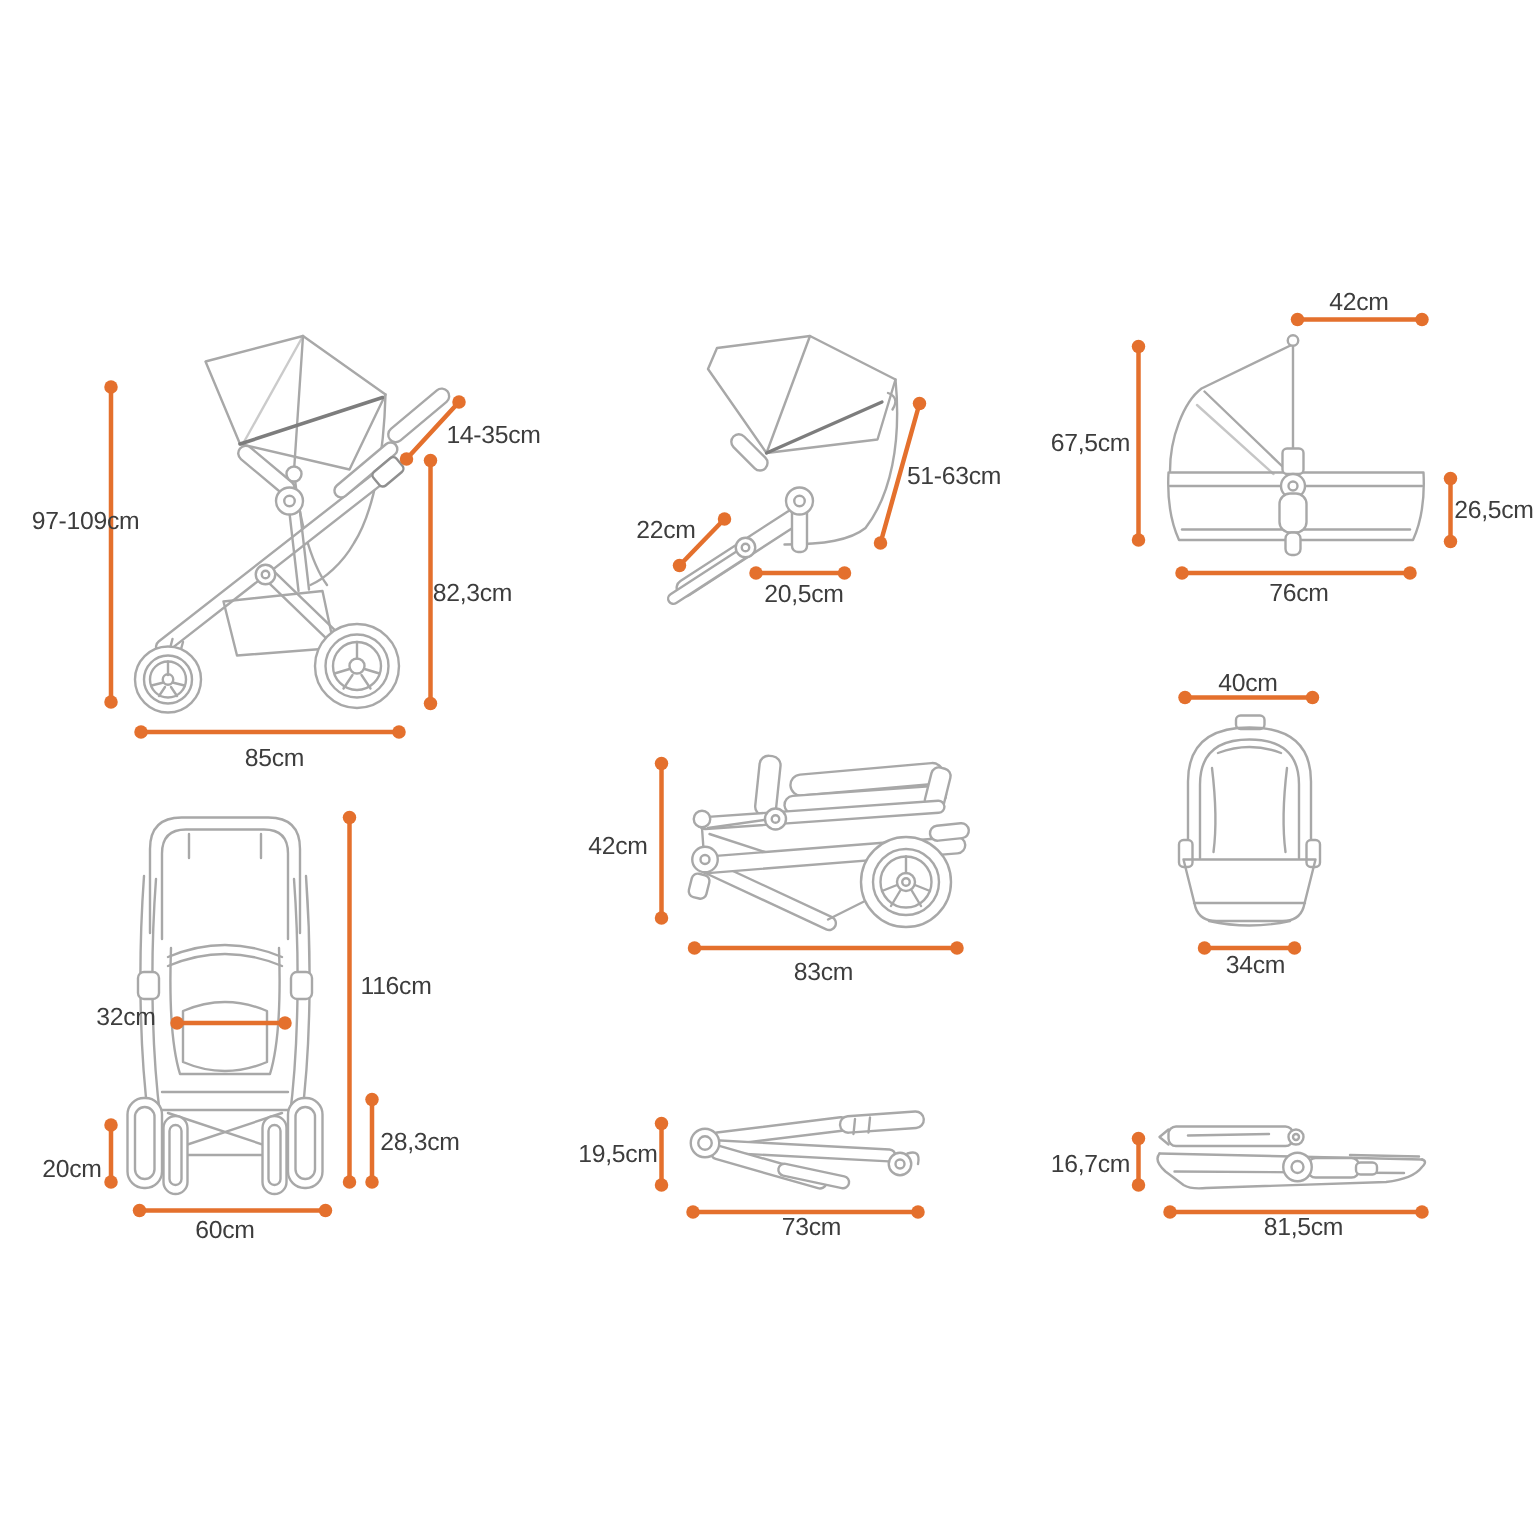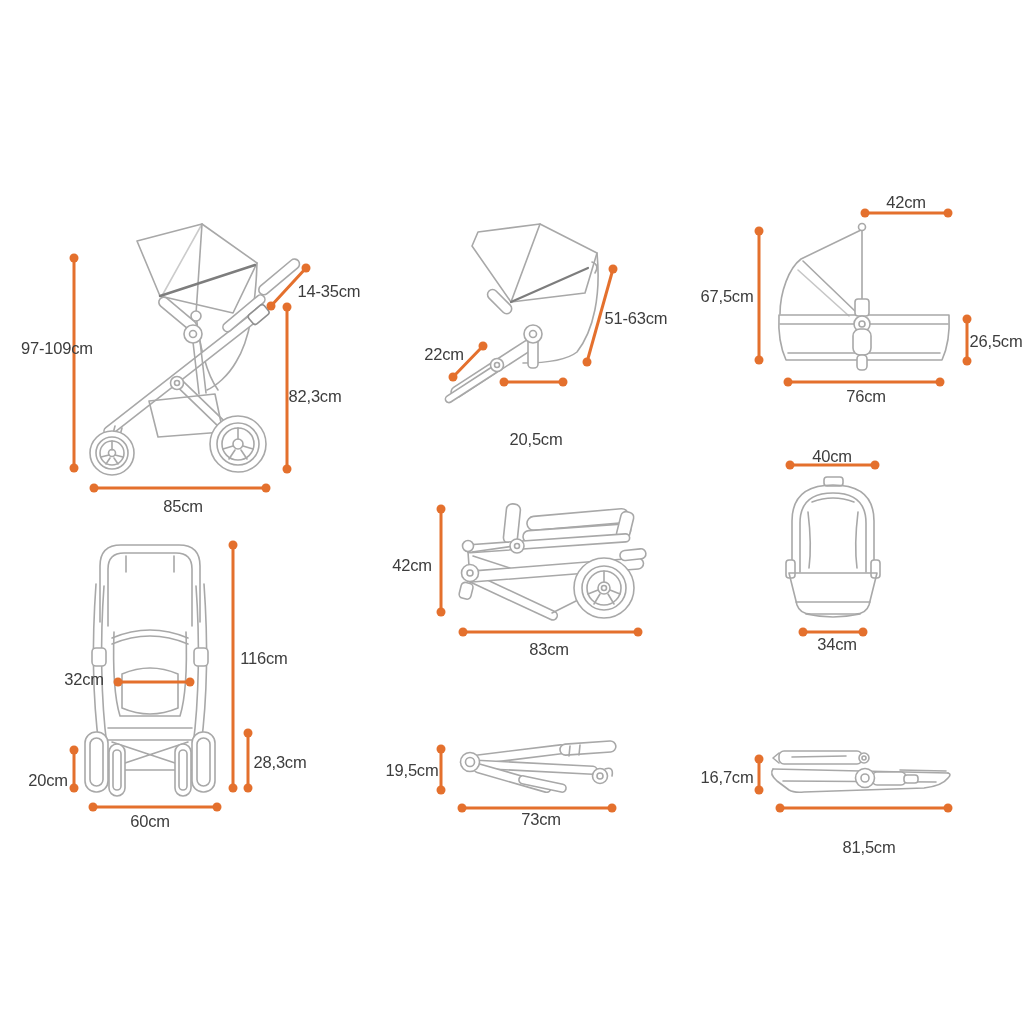--- a/index.html
+++ b/index.html
@@ -319,21 +319,21 @@
     </g>
   </svg>
 
   <div class="dim-label" style="left:37px;  top:348px;padding-left:40px;">97-109cm</div>
   <div class="dim-label" style="left:329px; top:291px;">14-35cm</div>
   <div class="dim-label" style="left:315px; top:396px;">82,3cm</div>
   <div class="dim-label" style="left:183px; top:506px;">85cm</div>
 
   <div class="dim-label" style="left:444px; top:354px;text-align:right;">22cm</div>
   <div class="dim-label" style="left:636px; top:318px;">51-63cm</div>
-  <div class="dim-label" style="left:536px; top:397px;margin-top:42px;">20,5cm</div>
+  <div class="dim-label" style="left:536px; top:397px;">20,5cm</div>
 
   <div class="dim-label" style="left:906px; top:202px;">42cm</div>
   <div class="dim-label" style="left:727px; top:296px;">67,5cm</div>
   <div class="dim-label" style="left:996px; top:341px;">26,5cm</div>
   <div class="dim-label" style="left:866px; top:396px;">76cm</div>
 
   <div class="dim-label" style="left:84px;  top:679px;">32cm</div>
   <div class="dim-label" style="left:264px; top:658px;">116cm</div>
   <div class="dim-label" style="left:48px;  top:780px;">20cm</div>
   <div class="dim-label" style="left:280px; top:762px;">28,3cm</div>
@@ -342,15 +342,15 @@
   <div class="dim-label" style="left:412px; top:565px;">42cm</div>
   <div class="dim-label" style="left:549px; top:649px;">83cm</div>
 
   <div class="dim-label" style="left:832px; top:456px;">40cm</div>
   <div class="dim-label" style="left:837px; top:644px;">34cm</div>
 
   <div class="dim-label" style="left:412px; top:770px;">19,5cm</div>
   <div class="dim-label" style="left:541px; top:819px;">73cm</div>
 
   <div class="dim-label" style="left:727px; top:777px;">16,7cm</div>
-  <div class="dim-label" style="left:869px; top:819px;margin-top:28px;">81,5cm</div>
+  <div class="dim-label" style="left:869px; top:819px;">81,5cm</div>
 
 </div>
 
 </body></html>

